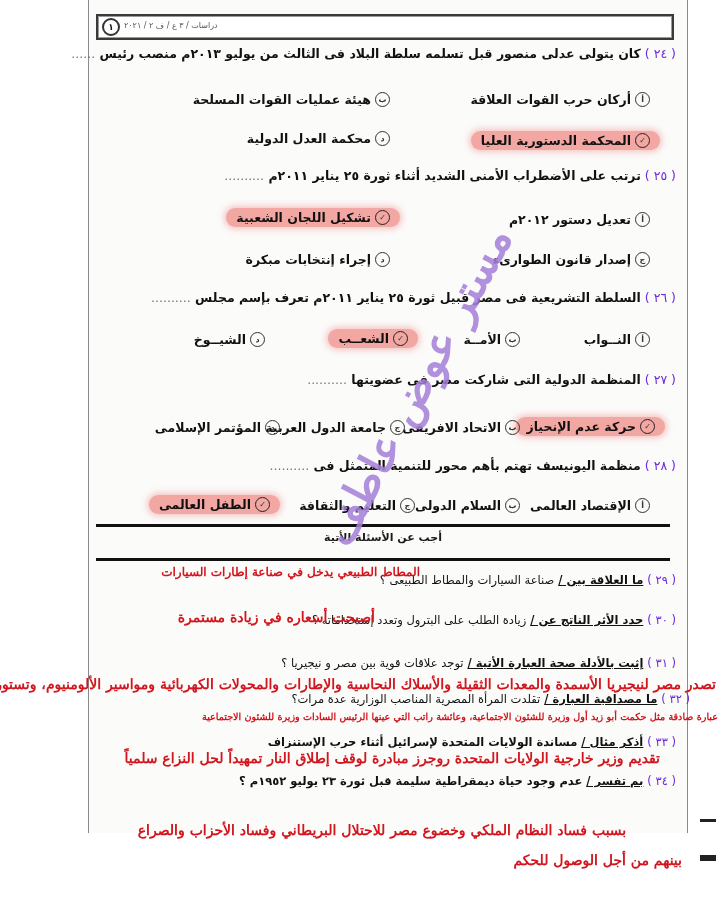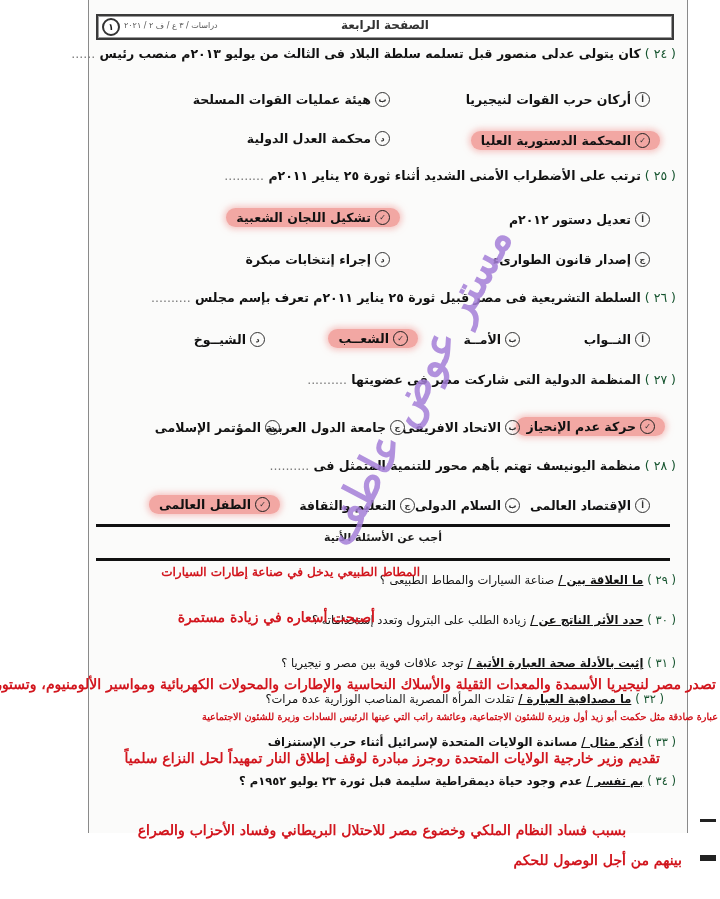--- a/index.html
+++ b/index.html
@@ -26,21 +26,21 @@
     position:absolute; left:26px; top:5px; font-size:8px; color:#555; direction:rtl;
   }
   .page-num {
     position:absolute; left:4px; top:2px; width:14px; height:14px; border-radius:50%;
     border:2px solid #333; font-size:9px; line-height:14px; text-align:center; font-weight:bold;
   }
   .q {
     position:absolute; right:44px; direction:rtl; font-weight:bold;
     font-size:12.5px; color:#111; white-space:nowrap;
   }
-  .q .num { font-weight:normal; color:#14532d; margin-left:4px; }
+  .q .num { font-weight:normal; color:#6d28d9; margin-left:4px; }
   .q .dots { color:#777; font-weight:normal; letter-spacing:1px; }
   .opt {
     position:absolute; direction:rtl; font-weight:bold; font-size:12.5px; color:#111;
     white-space:nowrap; display:flex; align-items:center; gap:4px;
   }
   .opt .circ {
     display:inline-block; width:13px; height:13px; border:1.5px solid #333; border-radius:50%;
     font-size:8px; line-height:13px; text-align:center; font-weight:bold; color:#333;
   }
   .opt.correct {
@@ -63,31 +63,30 @@
     transform:rotate(-62deg); transform-origin:center; direction:rtl; white-space:nowrap;
   }
   .side-marks { position:absolute; right:4px; width:16px; background:#222; }
 </style>
 </head>
 <body>
 
 <div class="page"></div>
 
 <div class="header-box">
-  <div class="header-title">الصفحة الرابعة</div>
   <div class="header-meta">دراسات / ٣ ع / ف ٢ / ٢٠٢١</div>
   <div class="page-num">١</div>
 </div>
 
 <div class="q" style="top:46px;">
   <span class="num">( ٢٤ )</span><span>كان يتولى عدلى منصور قبل تسلمه سلطة البلاد فى الثالث من يوليو ٢٠١٣م منصب رئيس</span> <span class="dots">......</span>
 </div>
 <div class="opt" style="right:70px; top:92px;">
     <span class="circ">أ</span>
-    <span>أركان حرب القوات لنيجيريا</span>
+    <span>أركان حرب القوات العلاقة</span>
   </div>
 <div class="opt" style="right:330px; top:92px;">
     <span class="circ">ب</span>
     <span>هيئة عمليات القوات المسلحة</span>
   </div>
 <div class="opt correct" style="right:60px; top:131px;">
     <span class="circ">✓</span>
     <span>المحكمة الدستورية العليا</span>
   </div>
 <div class="opt" style="right:330px; top:131px;">
@@ -187,21 +186,21 @@
 <div class="q" style="top:613px; right:44px; font-size:11.5px;">
   <span class="num">( ٣٠ )</span><u>حدد الأثر الناتج عن /</u> <span style="font-weight:normal">زيادة الطلب على البترول وتعدد إستخداماته ؟</span>
 </div>
 <div class="red" style="right:345px; top:609px; font-size:14px;">أصبحت أسعاره في زيادة مستمرة</div>
 
 <div class="q" style="top:656px; right:44px; font-size:11.5px;">
   <span class="num">( ٣١ )</span><u>إثبت بالأدلة صحة العبارة الأتية /</u> <span style="font-weight:normal">توجد علاقات قوية بين مصر و نيجيريا ؟</span>
 </div>
 <div class="red" style="right:4px; top:676px; font-size:14px;">تصدر مصر لنيجيريا الأسمدة والمعدات الثقيلة والأسلاك النحاسية والإطارات والمحولات الكهربائية ومواسير الألومنيوم، وتستورد منها الحبوب الزيتية</div>
 
-<div class="q" style="top:692px; right:56px; font-size:11.5px;">
+<div class="q" style="top:692px; right:30px; font-size:11.5px;">
   <span class="num">( ٣٢ )</span><u>ما مصداقية العبارة /</u> <span style="font-weight:normal">تقلدت المرأة المصرية المناصب الوزارية عدة مرات؟</span>
 </div>
 <div class="red" style="right:2px; top:711px; font-size:9.6px;">عبارة صادقة مثل حكمت أبو زيد أول وزيرة للشئون الاجتماعية، وعائشة راتب التي عينها الرئيس السادات وزيرة للشئون الاجتماعية</div>
 
 <div class="q" style="top:735px; right:44px; font-size:11.5px;">
   <span class="num">( ٣٣ )</span><u>أذكر مثال /</u> <span style="font-weight:bold">مساندة الولايات المتحدة لإسرائيل أثناء حرب الإستنزاف</span>
 </div>
 <div class="red" style="right:60px; top:750px; font-size:14px;">تقديم وزير خارجية الولايات المتحدة روجرز مبادرة لوقف إطلاق النار تمهيداً لحل النزاع سلمياً</div>
 
 <div class="q" style="top:774px; right:44px; font-size:11.5px;">

